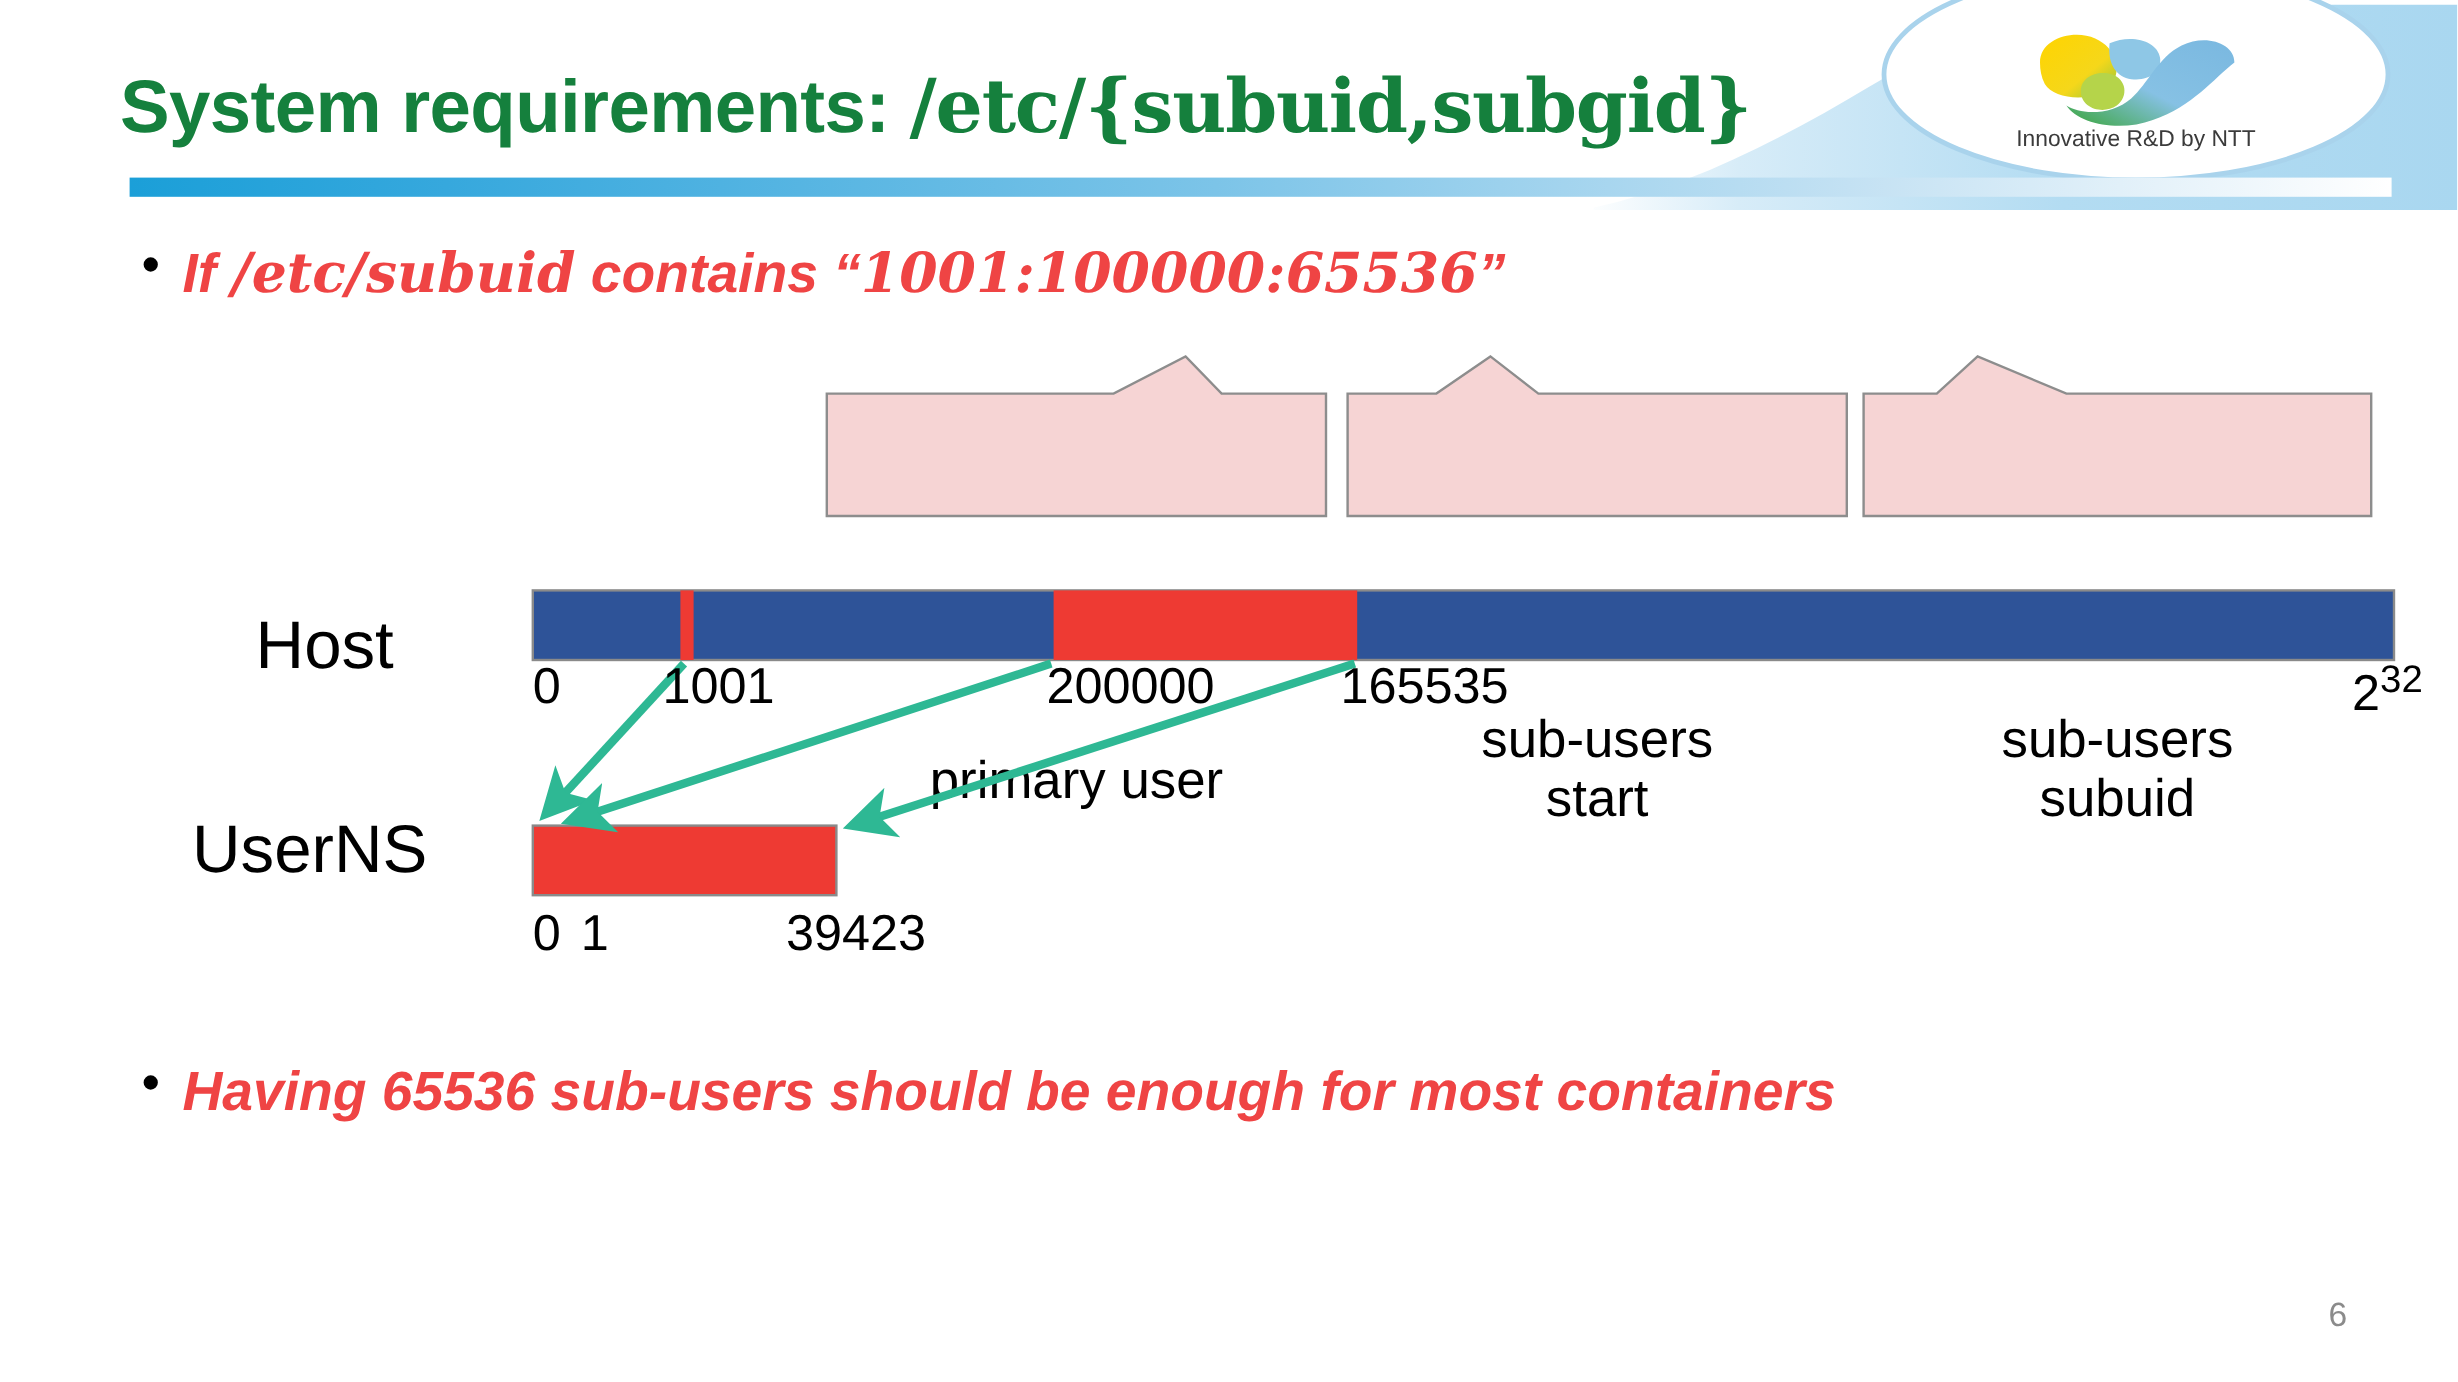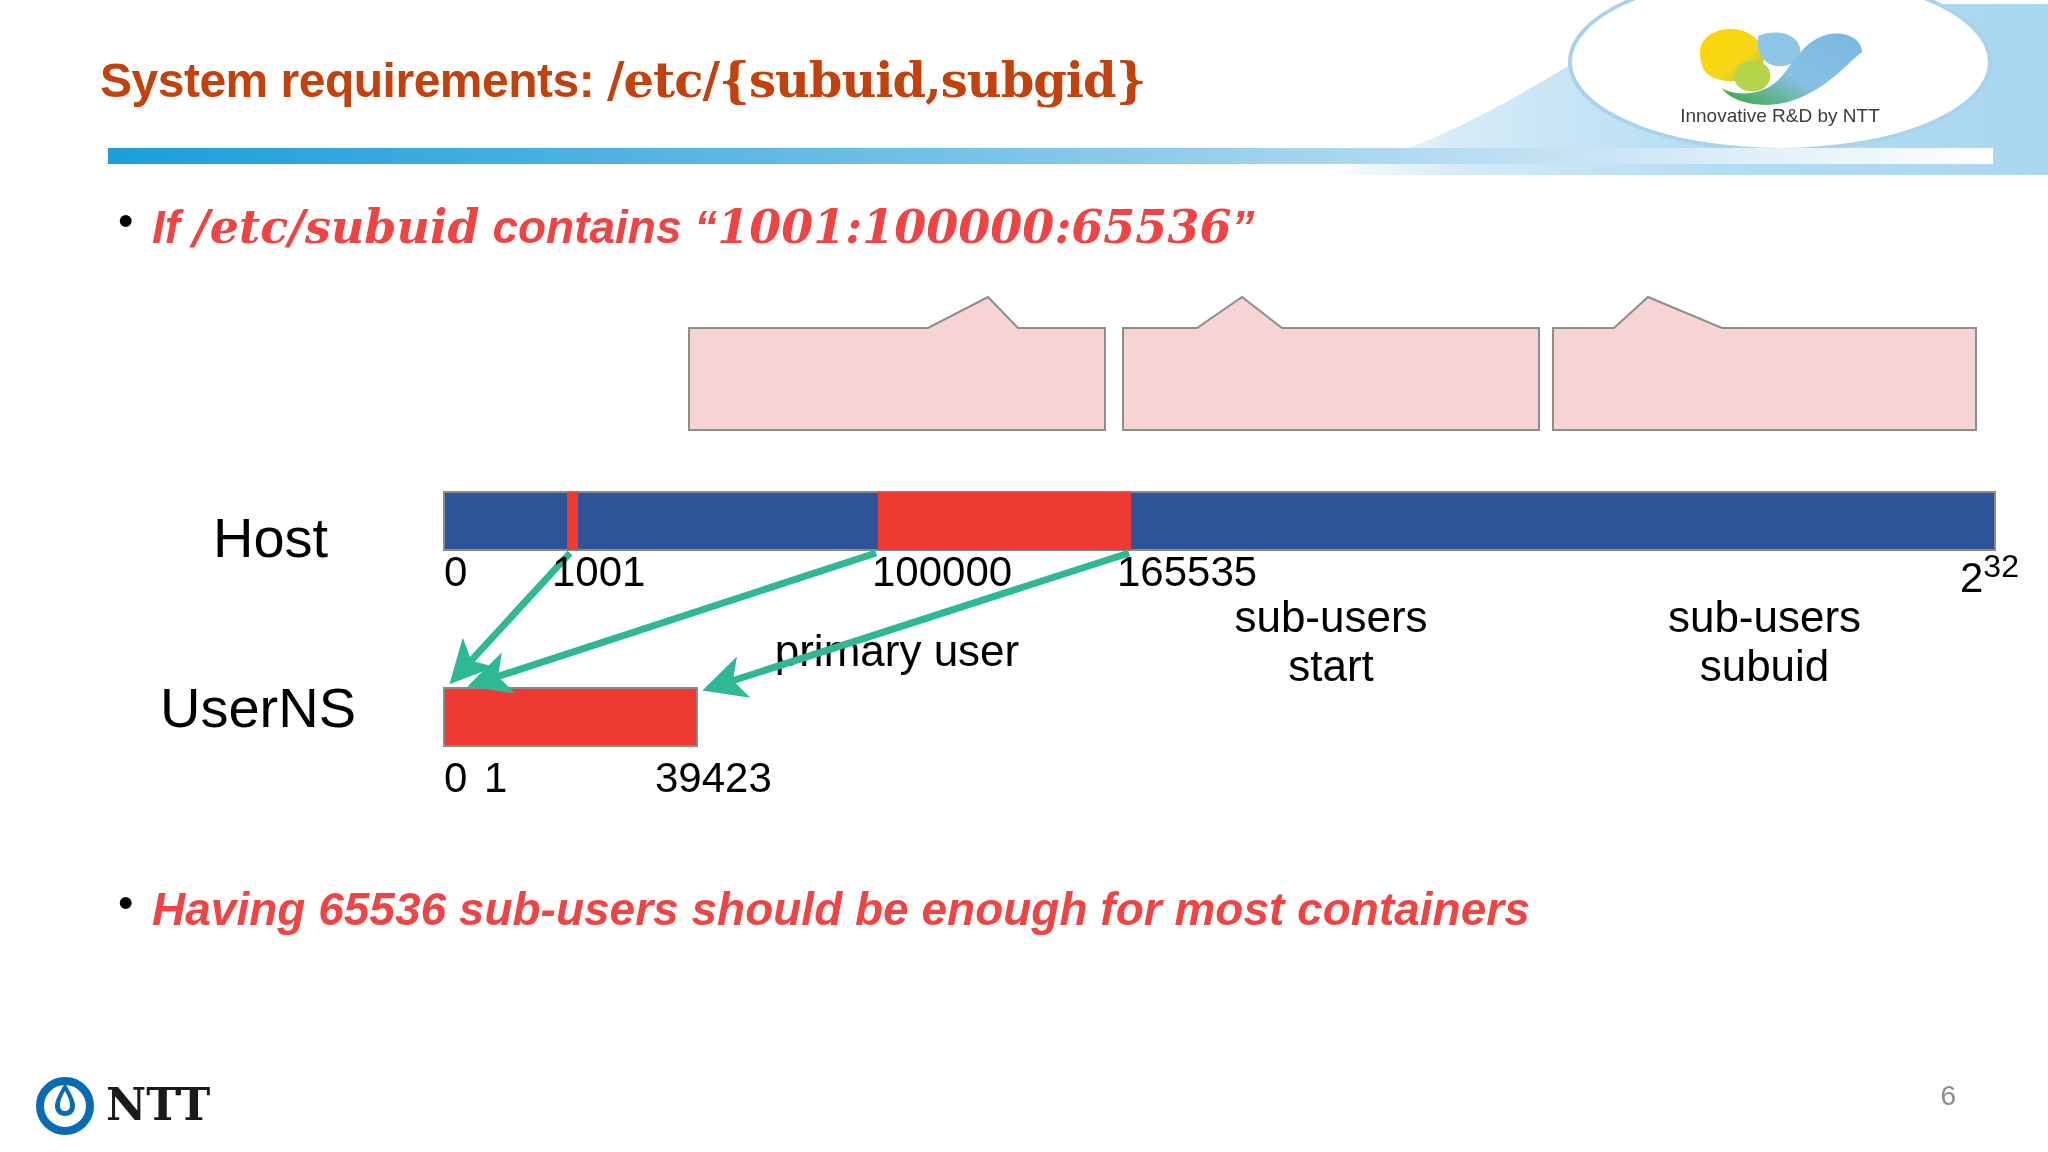--- a/index.html
+++ b/index.html
@@ -24,23 +24,23 @@
     top: 0;
     right: 0;
     width: 720px;
     height: 200px;
     pointer-events: none;
   }
   #slide-title {
     position: absolute;
     left: 100px;
     top: 52px;
-    font-size: 48px;
-    font-weight: bold;
-    color: #c2410c;
+    font-size: 62px;
+    font-weight: bold;
+    color: #15803d;
     letter-spacing: -0.5px;
     white-space: nowrap;
   }
   #slide-title .mono {
     font-family: "DejaVu Serif", serif;
     font-weight: bold;
     letter-spacing: -1px;
   }
   #title-underline {
     position: absolute;
@@ -260,37 +260,29 @@
       <line x1="876" y1="553" x2="478" y2="683" marker-end="url(#arrowHead)"></line>
       <line x1="1129" y1="553" x2="713" y2="687" marker-end="url(#arrowHead)"></line>
     </g>
   </svg>
 
   <div class="row-label" id="host-label">Host</div>
   <div class="row-label" id="userns-label">UserNS</div>
 
   <div class="axis-tick" id="tick-host-0">0</div>
   <div class="axis-tick" id="tick-host-1001">1001</div>
-  <div class="axis-tick" id="tick-host-100000">100000</div>
+  <div class="axis-tick" id="tick-host-100000">200000</div>
   <div class="axis-tick" id="tick-host-165535">165535</div>
   <div class="axis-tick" id="tick-host-max"><span>2</span><sup>32</sup></div>
 
   <div class="axis-tick" id="tick-ns-0">0</div>
   <div class="axis-tick" id="tick-ns-1">1</div>
   <div class="axis-tick" id="tick-ns-65536">39423</div>
 
   <div class="bullet-row" id="bullet-2">
     <div class="bullet-dot">•</div>
     <div class="bullet-text">Having 65536 sub-users should be enough for most containers</div>
   </div>
 
-  <div id="ntt-logo-footer">
-    <svg width="62" height="62" viewBox="0 0 62 62">
-      <circle cx="31" cy="33" r="25" fill="none" stroke="#0a6bb5" stroke-width="8"></circle>
-      <path d="M 31 10 C 24 22 21 28 21 33 C 21 39 25 43 31 43 C 37 43 41 39 41 33 C 41 28 38 22 31 10 Z" fill="#0a6bb5"></path>
-      <path d="M 31 18 C 27 25 26 29 26 32 C 26 36 28 38 31 38 C 34 38 36 36 36 32 C 36 29 35 25 31 18 Z" fill="#ffffff"></path>
-    </svg>
-    <div id="ntt-wordmark">NTT</div>
-  </div>
 
   <div id="page-number">6</div>
 
 </div>
 
 </body></html>

